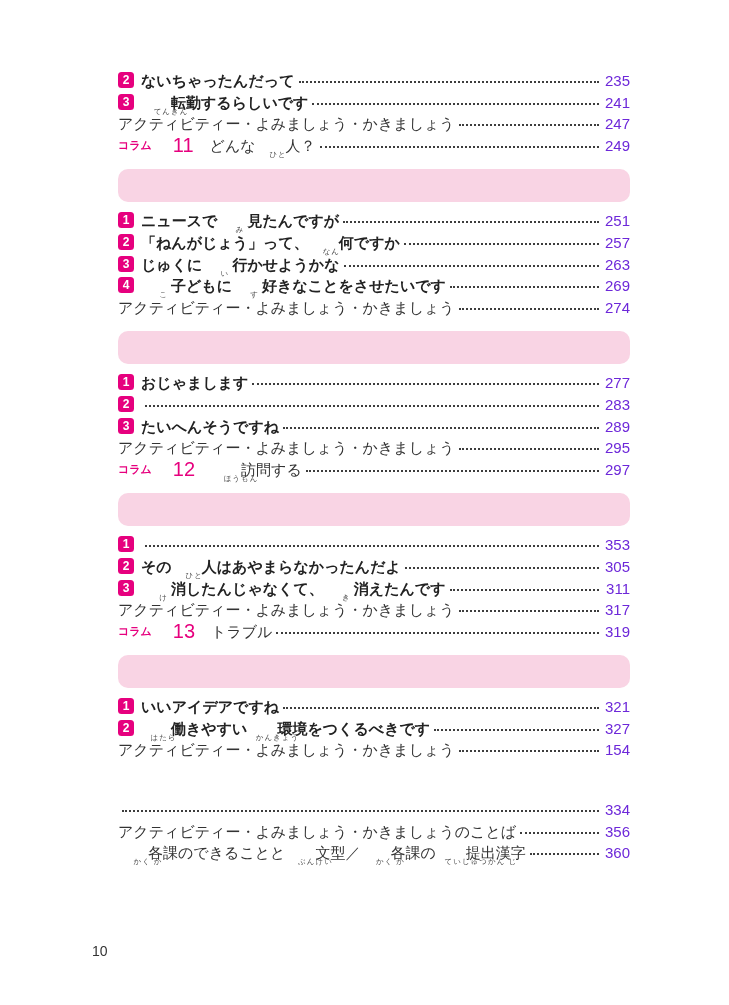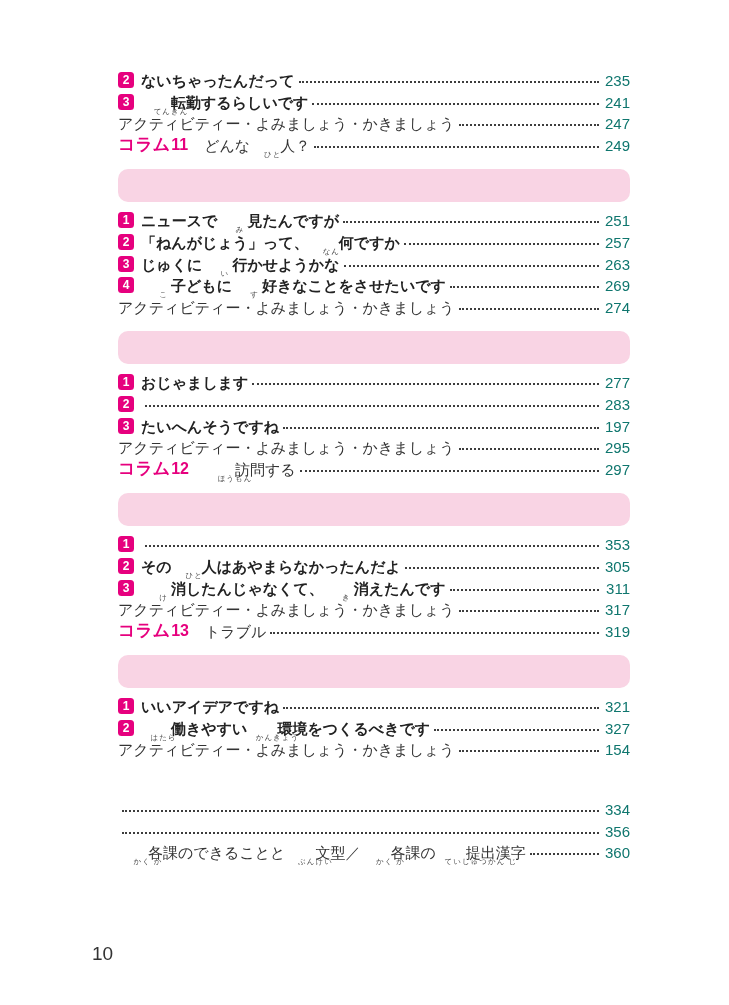--- a/index.html
+++ b/index.html
@@ -38,30 +38,30 @@
     color:#ffffff;
     font-weight:bold;
     font-size:12px;
     line-height:16px;
     text-align:center;
   }
   .col-label{
     flex:none;
     color:var(--accent,#e6007e);
     font-weight:bold;
-    font-size:17px;
+    font-size:11px;
     line-height:18px;
-    margin-right:1px;
+    margin-right:21px;
     white-space:nowrap;
   }
   .col-num{
     flex:none;
     color:var(--accent,#e6007e);
-    font-weight:bold;
-    font-size:16px;
+    font-weight:normal;
+    font-size:20px;
     line-height:18px;
     margin-right:16px;
   }
   .title{
     flex:none;
     font-size:15px;
     font-weight:bold;
     line-height:19px;
     color:#222222;
     white-space:nowrap;
@@ -88,26 +88,26 @@
     height:10px;
     margin:0 3px 0 4px;
     border-bottom:2px dotted #3d3d3d;
   }
   .pageno{
     flex:none;
     min-width:28px;
     text-align:right;
     font-size:15px;
     line-height:19px;
-    color:#0f766e;
+    color:#6d28d9;
   }
   .folio{
     position:absolute;
     left:92px;top:943px;
-    font-size:19px;
+    font-size:14px;
     color:#333333;
   }
 </style>
 </head>
 <body>
 
 <div class="page">
   <main class="toc" id="toc">
       <section class="section">
         <div class="row numbered">
@@ -177,21 +177,21 @@
         </div>
         <div class="row numbered">
           <span class="badge">2</span>
           <div class="leader"></div>
           <span class="pageno">283</span>
         </div>
         <div class="row numbered">
           <span class="badge">3</span>
           <span class="title">たいへんそうですね</span>
           <div class="leader"></div>
-          <span class="pageno">197</span>
+          <span class="pageno">289</span>
         </div>
         <div class="row plain">
           <span class="title">アクティビティー・よみましょう・かきましょう</span>
           <div class="leader"></div>
           <span class="pageno">295</span>
         </div>
         <div class="row column">
           <span class="col-label">コラム</span>
           <span class="col-num">12</span>
           <span class="title"><span class="rb">訪問<span class="rt">ほうもん</span></span>する</span>
@@ -250,20 +250,21 @@
           <div class="leader"></div>
           <span class="pageno">154</span>
         </div>
       </section>
       <section class="section appendix">
         <div class="row plain">
           <div class="leader"></div>
           <span class="pageno">334</span>
         </div>
         <div class="row plain">
+          <span class="title">アクティビティー・よみましょう・かきましょうのことば</span>
           <div class="leader"></div>
           <span class="pageno">356</span>
         </div>
         <div class="row plain">
           <span class="title"><span class="rb">各課<span class="rt">かく か</span></span>のできることと<span class="rb">文型<span class="rt">ぶんけい</span></span>／<span class="rb">各課<span class="rt">かく か</span></span>の<span class="rb">提出漢字<span class="rt">ていしゅつかん じ</span></span></span>
           <div class="leader"></div>
           <span class="pageno">360</span>
         </div>
       </section>
     </main>

